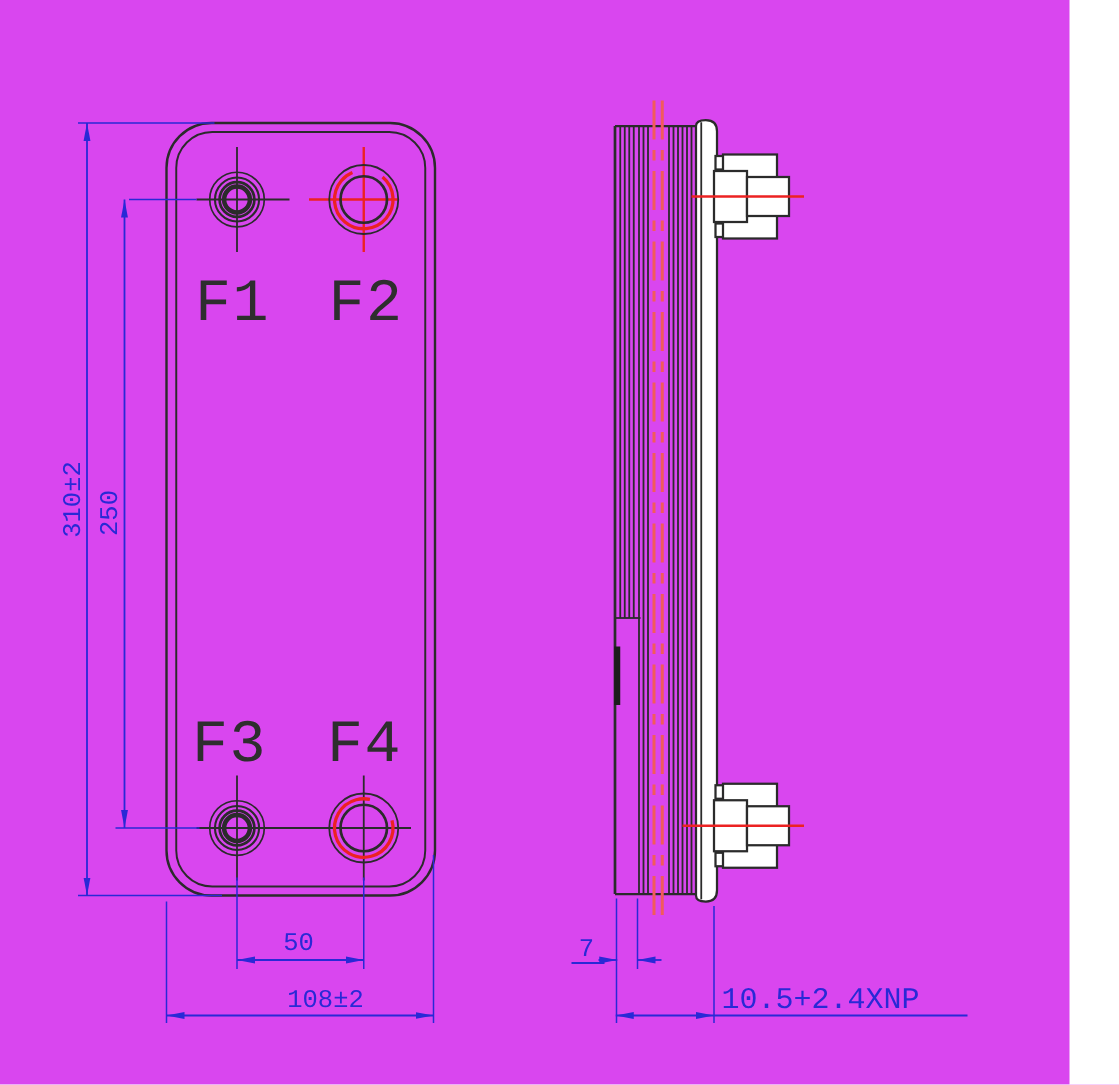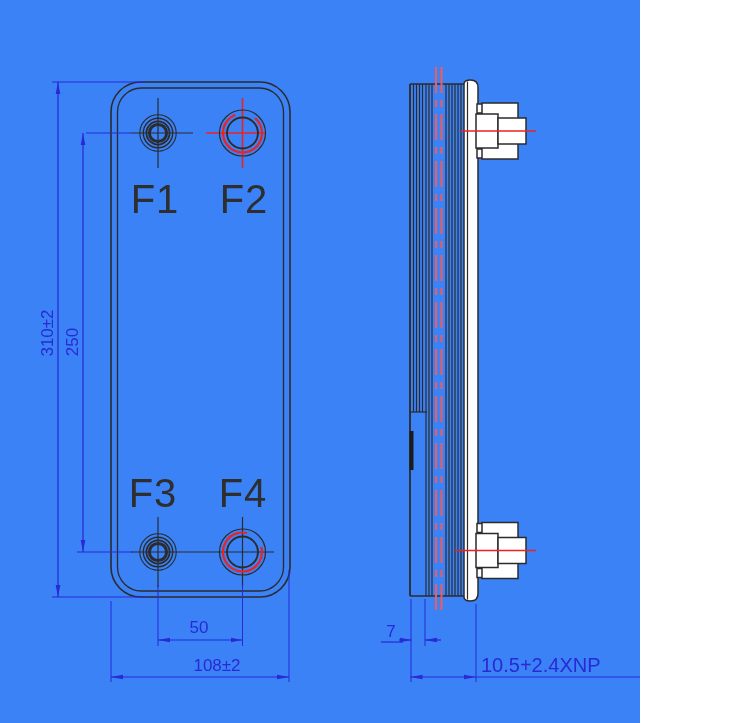--- a/index.html
+++ b/index.html
@@ -1,17 +1,17 @@
 <!DOCTYPE html>
 <html><head>
 <meta charset="utf-8">
 <style>
   html,body{margin:0;padding:0;background:#ffffff;}
-  .canvas{position:relative;width:640px;height:723px;background:#3b82f6;overflow:hidden;
-          font-family:Liberation Sans, sans-serif;}
+  .canvas{position:relative;width:713px;height:723px;background:#d946ef;overflow:hidden;
+          font-family:Liberation Mono, monospace;}
   svg{position:absolute;left:0;top:0;}
   .outline{stroke:#2b2b2b;fill:none;}
   .whitefill{fill:#ffffff;stroke:#2b2b2b;}
   .dimline{stroke:#2929d6;fill:none;stroke-width:1.2;}
   .extline{stroke:#2929d6;fill:none;stroke-width:1;}
   .dimtext{fill:#2929d6;font-size:17px;}
   .dimtext-big{fill:#2929d6;font-size:20px;}
   .plabel{fill:#2e2e2e;font-size:40px;letter-spacing:1px;}
   .redline{stroke:#ec2222;fill:none;stroke-width:1.6;}
   .redarc{stroke:#ec2222;fill:none;stroke-width:2.2;}

